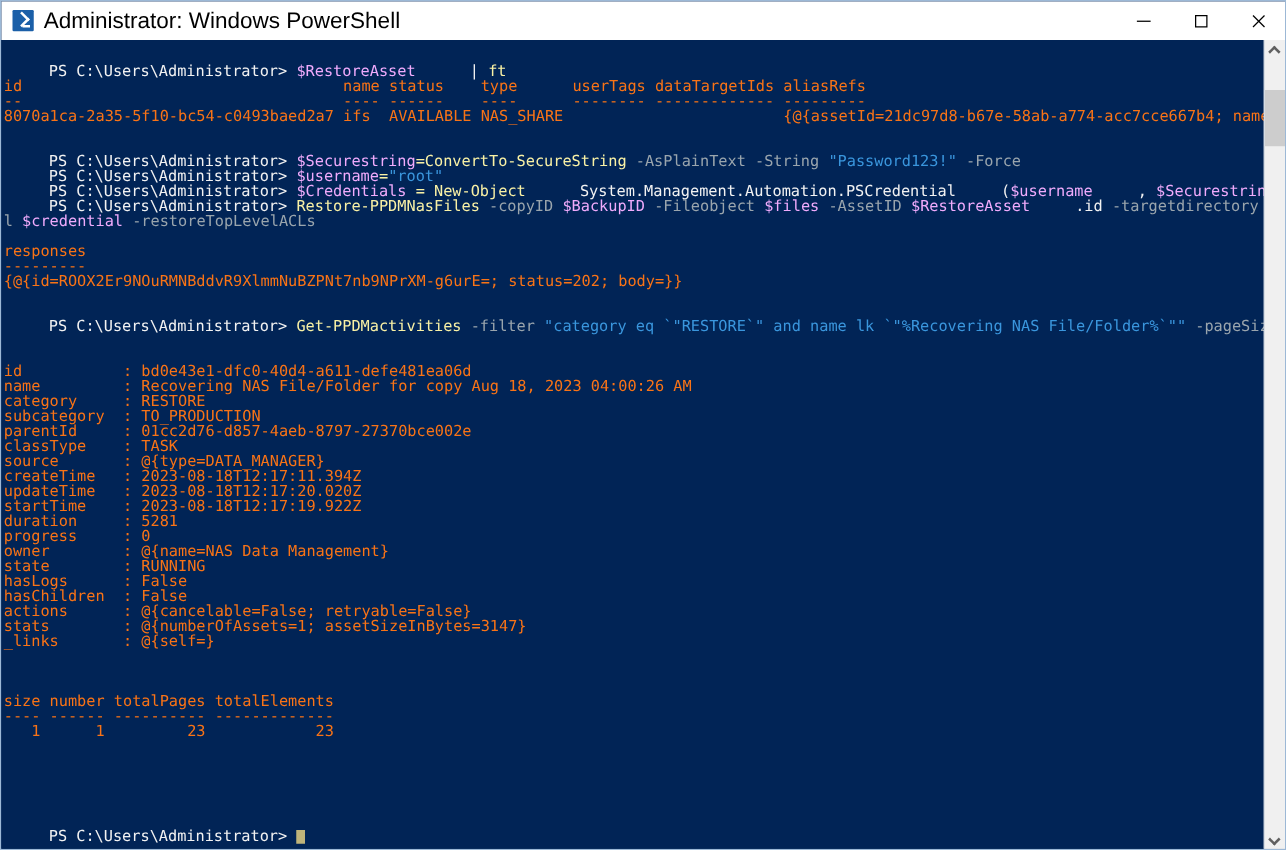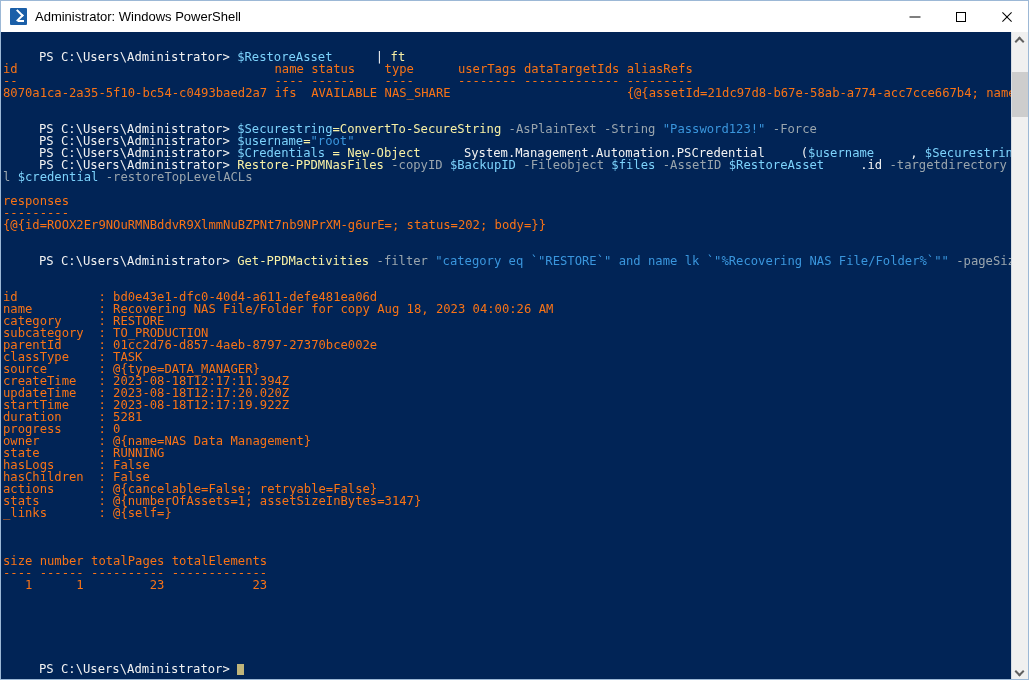--- a/index.html
+++ b/index.html
@@ -59,21 +59,21 @@
     border-right: 2px solid #ffffff;
     transform: rotate(45deg);
   }
   .ps-icon .bar {
     position: absolute;
     left: 8px; bottom: 3px;
     width: 6px; height: 2px;
     background: #ffffff;
   }
   #title-text {
-    font-size: 13px;
+    font-size: 18px;
     color: #000000;
     margin-left: 8px;
     white-space: nowrap;
     font-family: "Liberation Sans", sans-serif;
   }
   #window-controls {
     display: flex;
     height: 31px;
     flex: 0 0 auto;
   }
@@ -138,21 +138,21 @@
     letter-spacing: 0px;
   }
   .line { height: 12px; white-space: pre; }
   .blank { height: 12px; }
 
   
   .c-white   { color: #f2f2f2; margin-left: 36px; }
   .c-gray    { color: #f97316; }
   .c-yellow  { color: #f9f1a5; margin-top: 42px; }
   .c-yellow2 { color: #e8e337; }
-  .c-green   { color: #7dd3fc; }
+  .c-green   { color: #f0abfc; }
   .c-teal    { color: #3a96dd; }
   .c-dgray   { color: #9aa5ad; text-align: right; }
 
   .cursor {
     display: inline-block;
     width: 7px;
     height: 11px;
     background: #bfb47a;
     vertical-align: -2px;
   }

